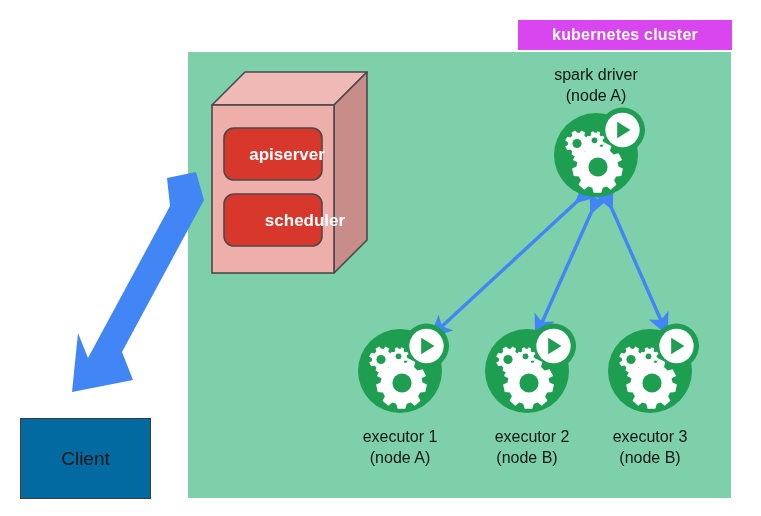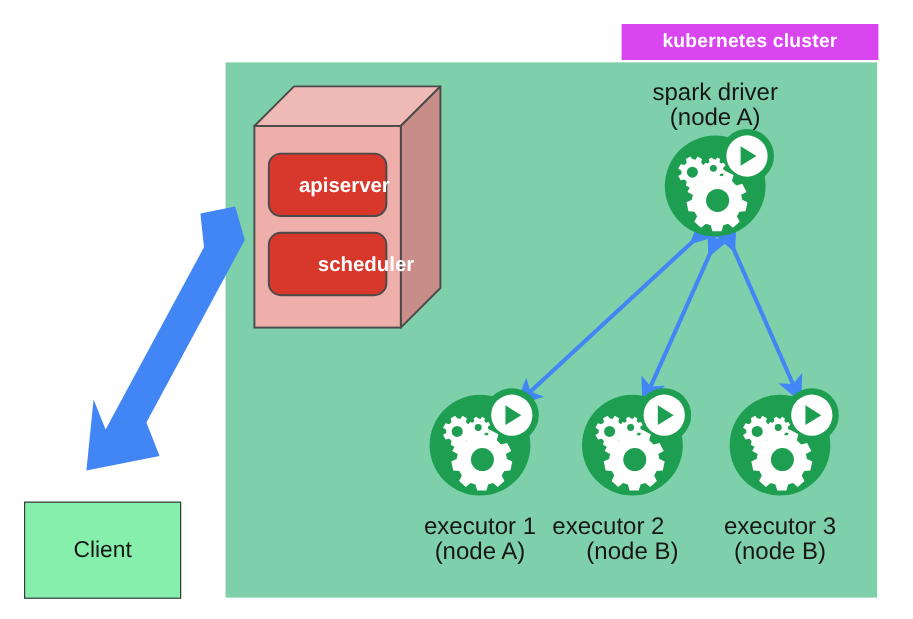--- a/index.html
+++ b/index.html
@@ -26,21 +26,21 @@
   }
   .lbl {
     position: absolute;
     text-align: center;
     color: #161616;
     font-family: "Liberation Sans", sans-serif;
     line-height: 1.18;
     white-space: pre;
     pointer-events: none;
   }
-  .lbl.node-title { font-size: 20px; }
+  .lbl.node-title { font-size: 16px; }
 
   
   #cluster-banner {
     position: absolute;
     left: 518px;
     top: 8px;
     width: 214px;
     height: 30px;
     background: #d946ef;
     display: flex;
@@ -56,21 +56,21 @@
     font-family: "Liberation Sans", sans-serif;
   }
 
   
   #client-box {
     position: absolute;
     left: 20px;
     top: 418px;
     width: 131px;
     height: 81px;
-    background: #86efac;
+    background: #0369a1;
     border: 1.4px solid #3b3b3b;
     display: flex;
     align-items: center;
     justify-content: center;
     box-sizing: border-box;
   }
   #client-box .client-text {
     font-size: 19px;
     color: #161616;
     font-family: "Liberation Sans", sans-serif;
@@ -207,19 +207,19 @@
   <div id="client-box">
     <span class="client-text">Client</span>
   </div>
 
   <div class="lbl node-title" style="left:526px; top:66px; width:140px;">spark driver</div>
   <div class="lbl node-title" style="left:526px; top:87px; width:140px;">(node A)</div>
 
   <div class="lbl node-title" style="left:330px; top:428px; width:140px;text-align:center;">executor 1</div>
   <div class="lbl node-title" style="left:330px; top:449px; width:140px;">(node A)</div>
 
-  <div class="lbl node-title" style="left:437px; top:428px; width:140px;">executor 2</div>
+  <div class="lbl node-title" style="left:462px; top:428px; width:140px;">executor 2</div>
   <div class="lbl node-title" style="left:457px; top:449px; width:140px;">(node B)</div>
 
   <div class="lbl node-title" style="left:580px; top:428px; width:140px;">executor 3</div>
   <div class="lbl node-title" style="left:580px; top:449px; width:140px;">(node B)</div>
 
 </div>
 
 </body></html>

